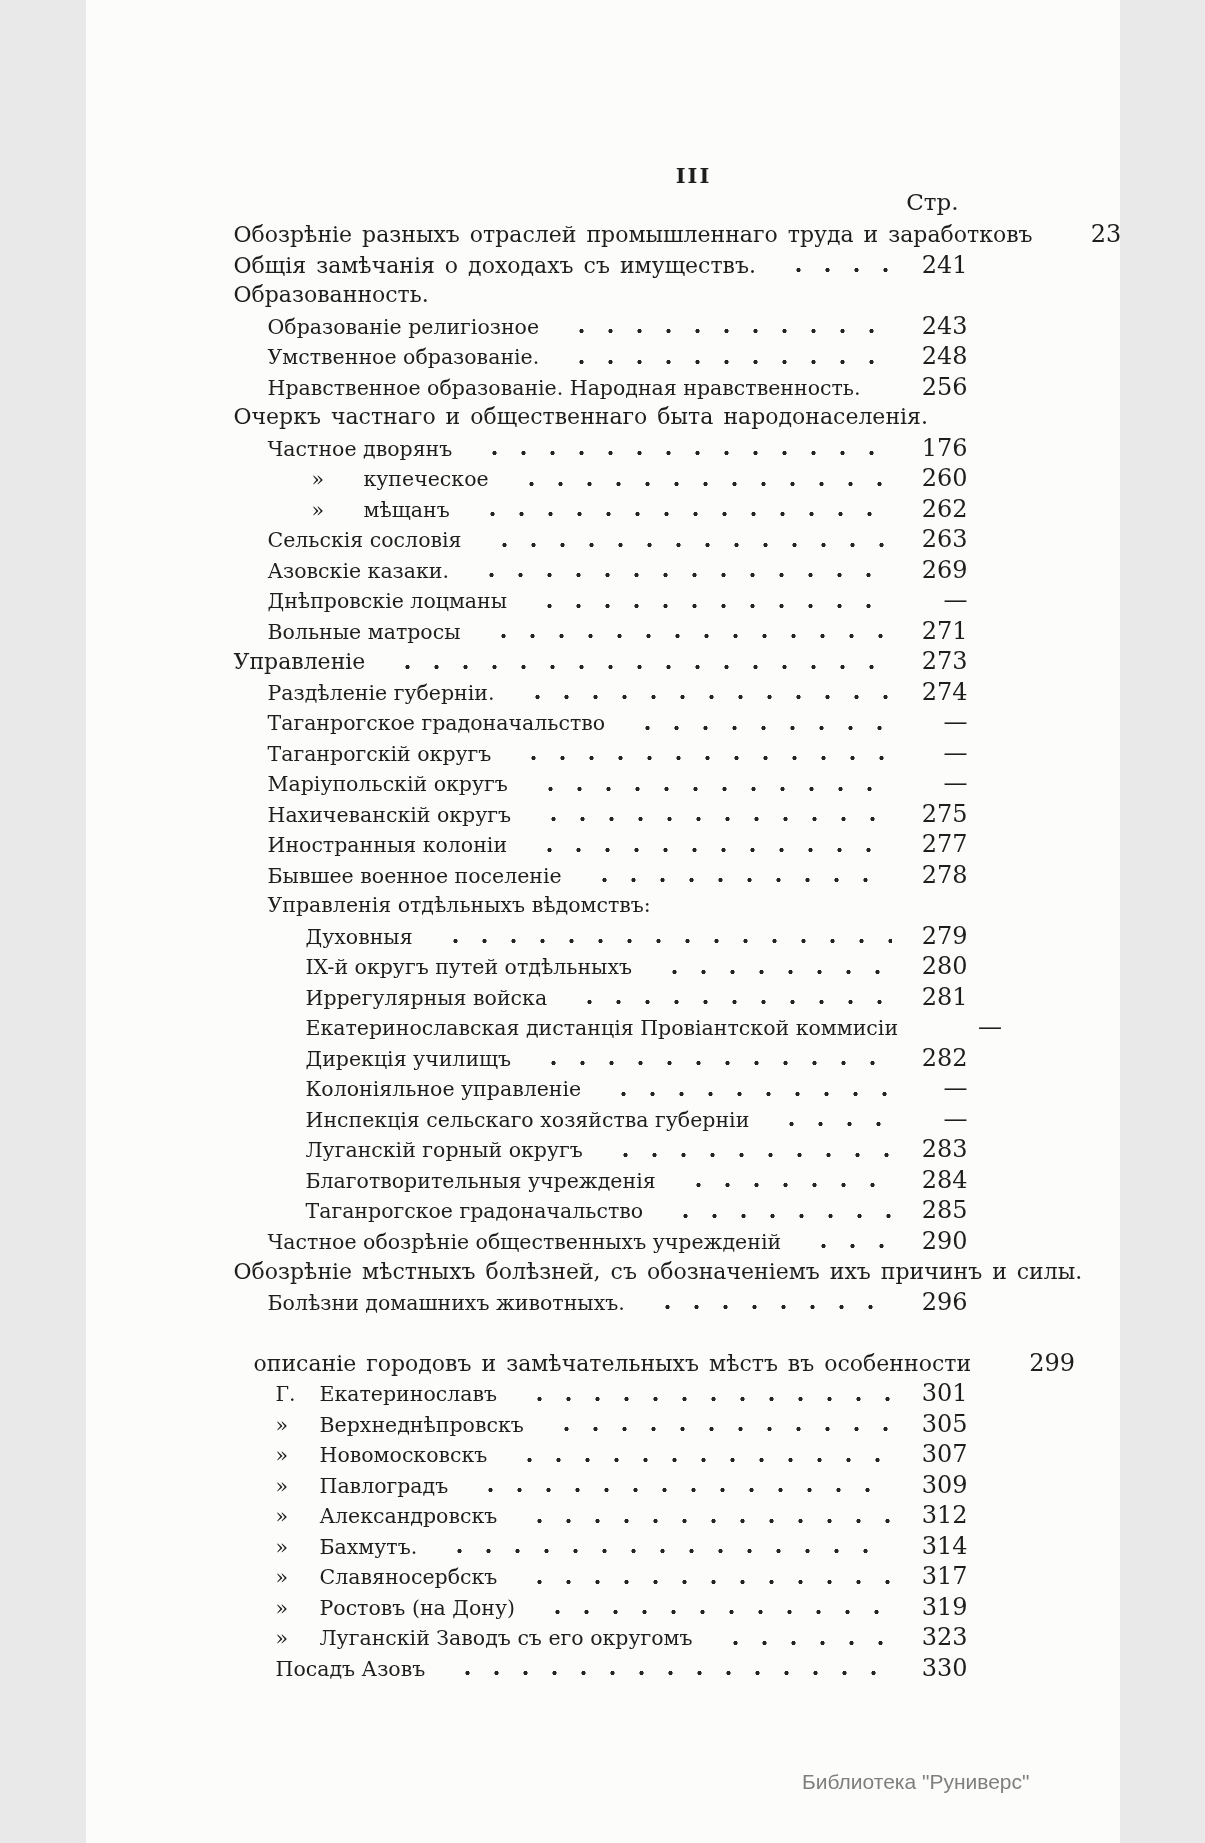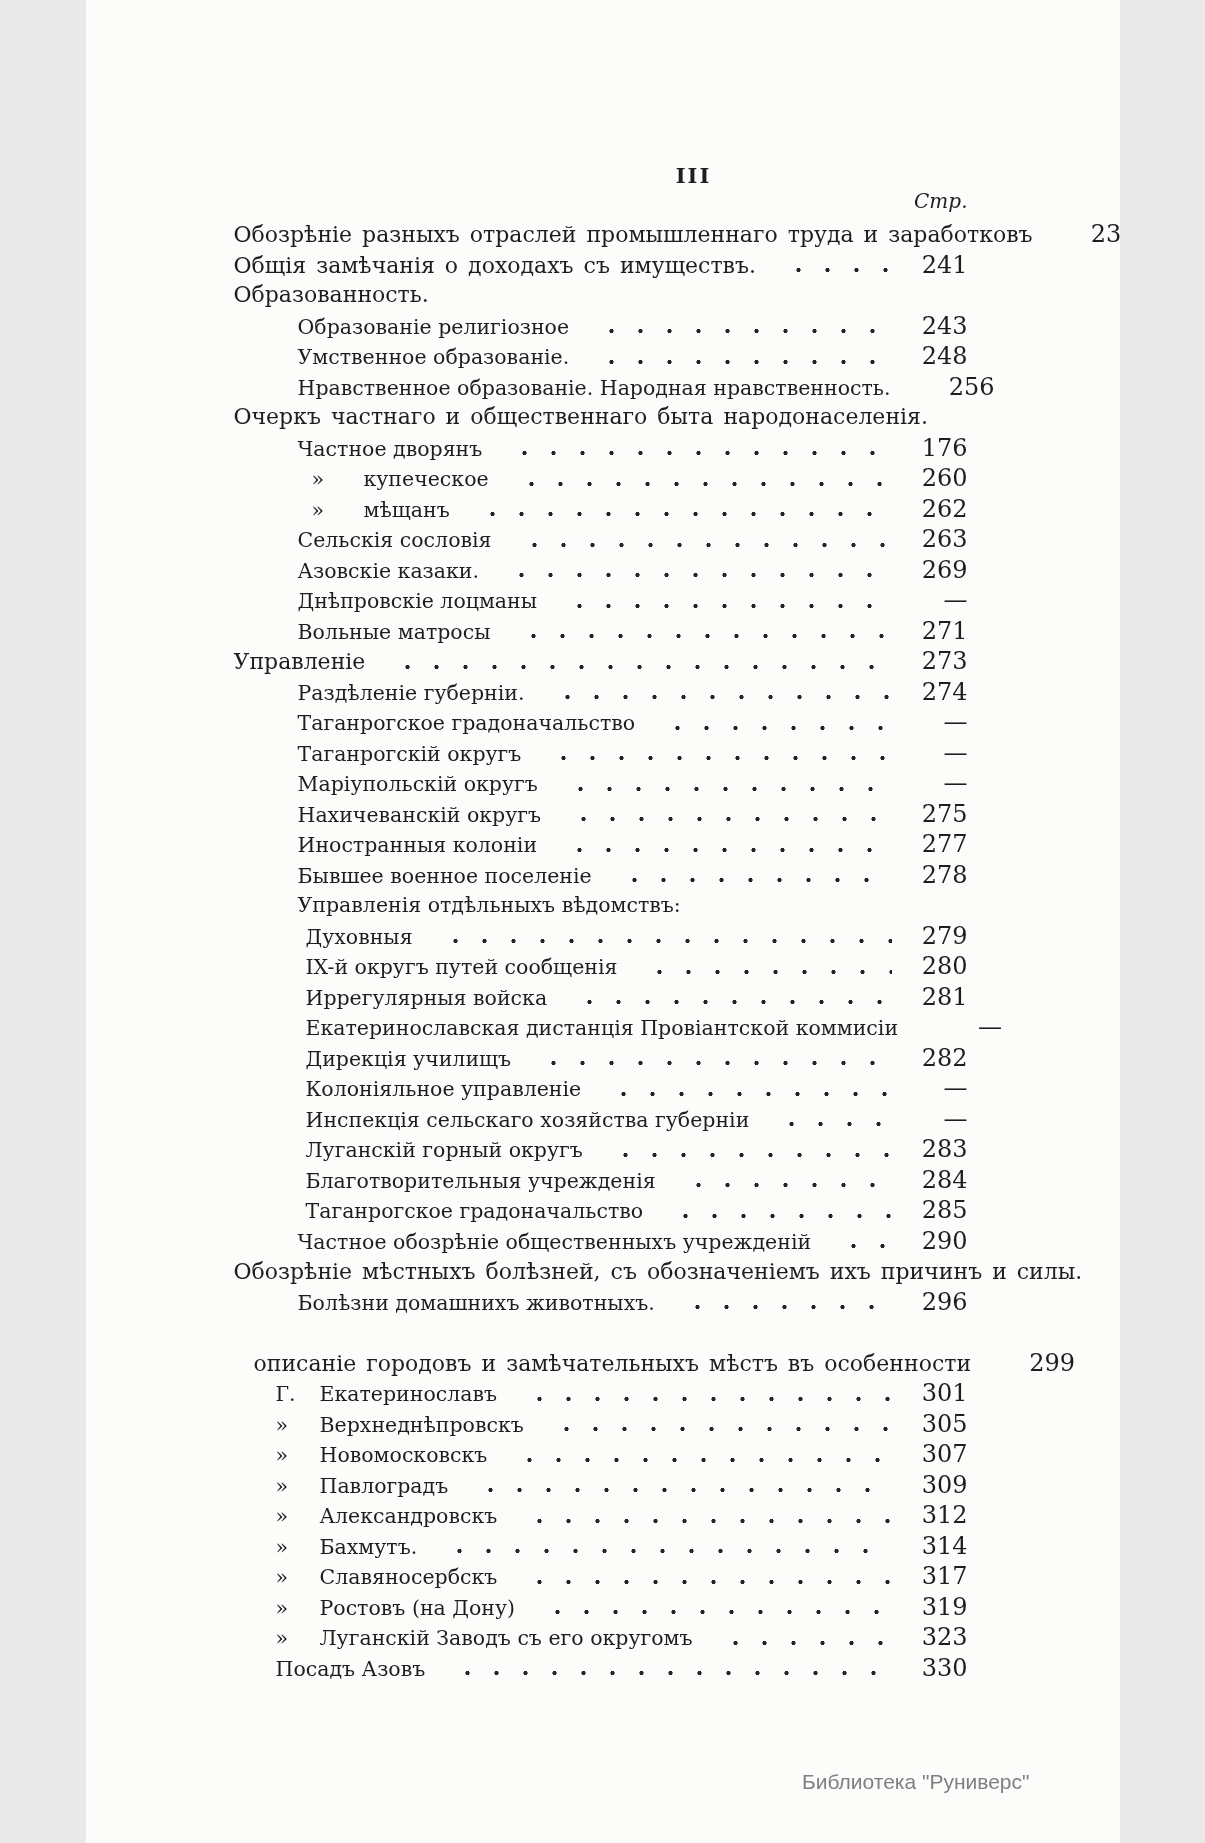--- a/index.html
+++ b/index.html
@@ -14,23 +14,22 @@
   }
   .roman {
     position:absolute;
     top:163px; left:608px;
     transform:translateX(-50%);
     font-size:21px; font-weight:bold;
     letter-spacing:2px;
   }
   .col-head {
     position:absolute;
-    top:189px; right:152px;
-    font-size:20px;
-    font-style:italic;
+    top:189px; right:161px;
+    font-size:23px;
   }
   .toc {
     position:absolute;
     top:219px; left:148px; right:152px;
   }
   .row {
     display:flex;
     align-items:baseline;
     height:30.5px;
     line-height:30.5px;
@@ -53,21 +52,21 @@
   .row.no-leader .leader { background:none; }
   .row .pg {
     flex:0 0 auto;
     min-width:54px;
     text-align:right;
     font-size:24px;
   }
   
   .row.l0   { font-size:22px; word-spacing:3px; }
   .row.cont { font-size:22px; word-spacing:3px; margin-left:20px; }
-  .row.l1   { margin-left:64px; }
+  .row.l1   { margin-left:34px; }
   .row.l2   { margin-left:72px; }
   .row.sub  { margin-left:78px; }
   .row.sub .mk  { width:36px; }
   .row.city { margin-left:42px; }
   .row.city .mk { width:28px; }
   .watermark {
     position:absolute;
     top:1770px; right:90px;
     font-family:"Liberation Sans","DejaVu Sans",sans-serif;
     font-size:21px;
@@ -197,21 +196,21 @@
         <span class="txt">Управленія отдѣльныхъ вѣдомствъ:</span>
         <span class="leader"></span>
         <span class="pg"></span>
       </div>
       <div class="row l2">
         <span class="txt">Духовныя</span>
         <span class="leader"></span>
         <span class="pg">279</span>
       </div>
       <div class="row l2">
-        <span class="txt">IX-й округъ путей сообщенія</span>
+        <span class="txt">IX-й округъ путей отдѣльныхъ</span>
         <span class="leader"></span>
         <span class="pg">280</span>
       </div>
       <div class="row l2">
         <span class="txt">Иррегулярныя войска</span>
         <span class="leader"></span>
         <span class="pg">281</span>
       </div>
       <div class="row l2">
         <span class="txt">Екатеринославская дистанція Провіантской коммисіи</span>

